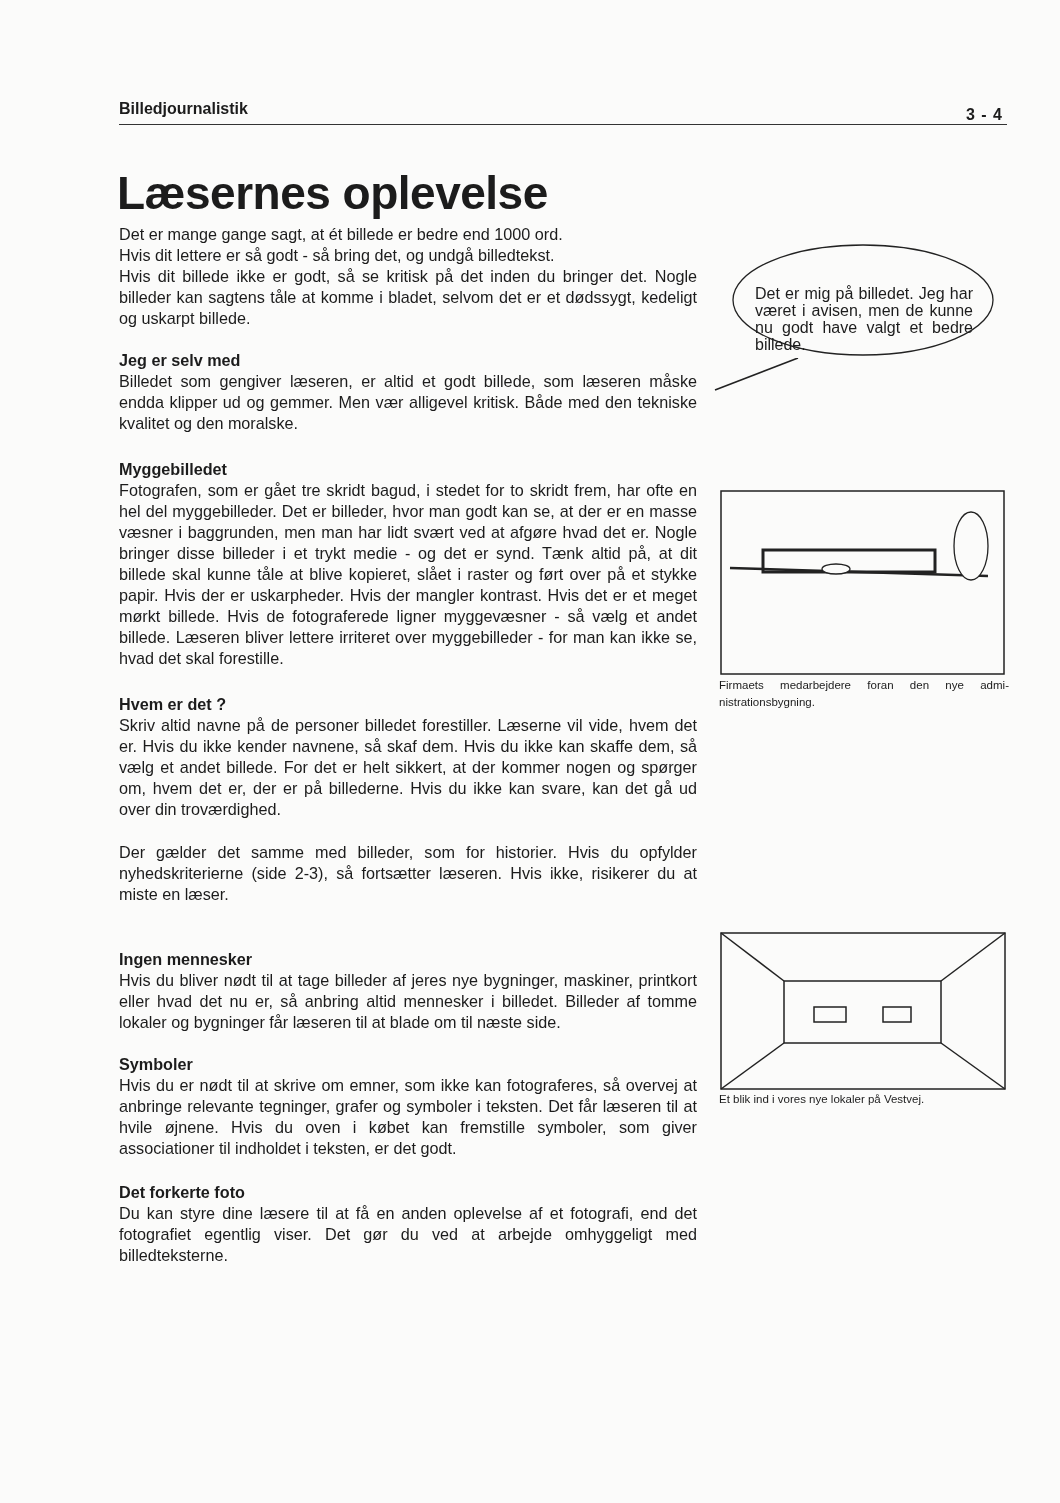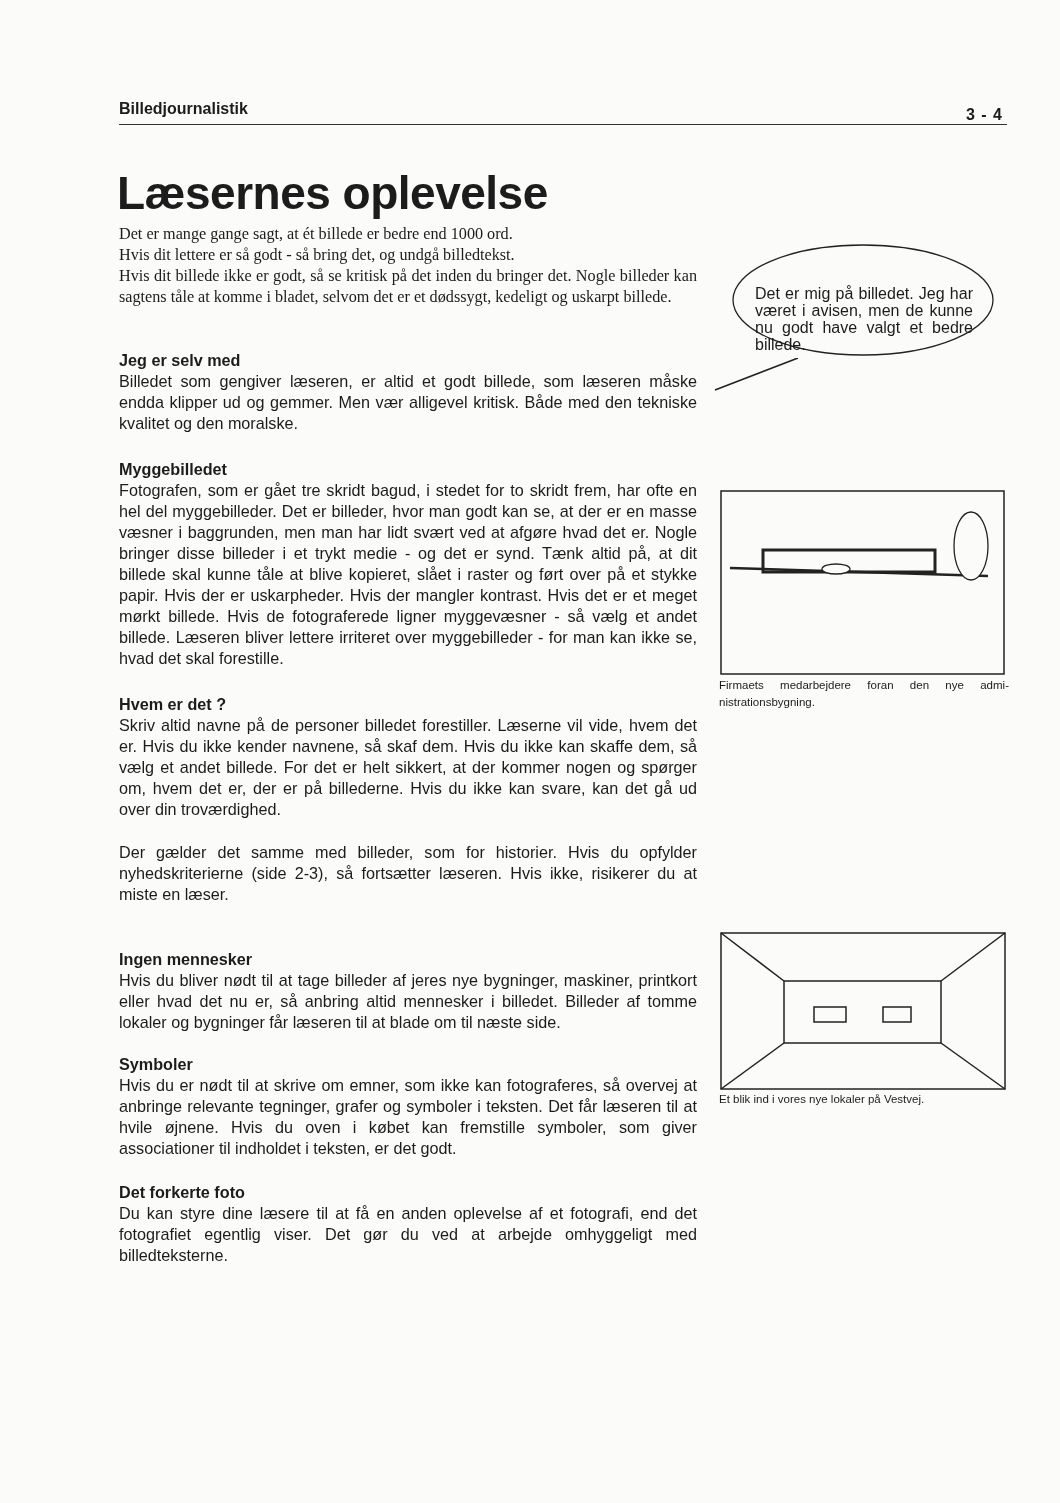--- a/index.html
+++ b/index.html
@@ -4,21 +4,21 @@
 <style>
   html, body { margin: 0; padding: 0; }
   body {
     width: 1060px; height: 1503px; background: #fbfbfa; position: relative;
     font-family: "Liberation Sans", sans-serif; color: #1c1c1c; overflow: hidden;
   }
   .hdr-left { position: absolute; left: 119px; top: 100px; font-size: 16px; font-weight: bold; }
   .hdr-right { position: absolute; left: 966px; top: 106px; font-size: 16px; font-weight: bold; letter-spacing: 1px; }
   .hdr-rule { position: absolute; left: 119px; top: 124px; width: 888px; height: 0; border-top: 1.5px solid #333; }
   .title { position: absolute; left: 117px; top: 166px; font-size: 46px; font-weight: bold; letter-spacing: -0.5px; margin: 0; }
-  .col { position: absolute; left: 119px; width: 578px; font-size: 16.2px; line-height: 21px; font-family: Liberation Serif, serif; }
+  .col { position: absolute; left: 119px; width: 578px; font-size: 16.2px; line-height: 21px; }
   .col p { margin: 0; text-align: justify; }
   .intro { top: 224px; }
   .intro p { text-align: left; }
   .sec { position: absolute; left: 119px; width: 578px; font-size: 16.2px; line-height: 21px; }
   .sec h3 { margin: 0; font-size: 16.2px; font-weight: bold; line-height: 21px; }
   .sec p { margin: 0; text-align: justify; text-align-last: left; }
   .bubble-wrap { position: absolute; left: 700px; top: 240px; width: 320px; height: 160px; }
   .bubble-text { position: absolute; left: 755px; top: 285px; width: 218px; font-size: 16px; line-height: 17px; text-align: justify; text-align-last: left; }
   .fig { position: absolute; }
   .caption { position: absolute; font-size: 11.5px; line-height: 17px; }

